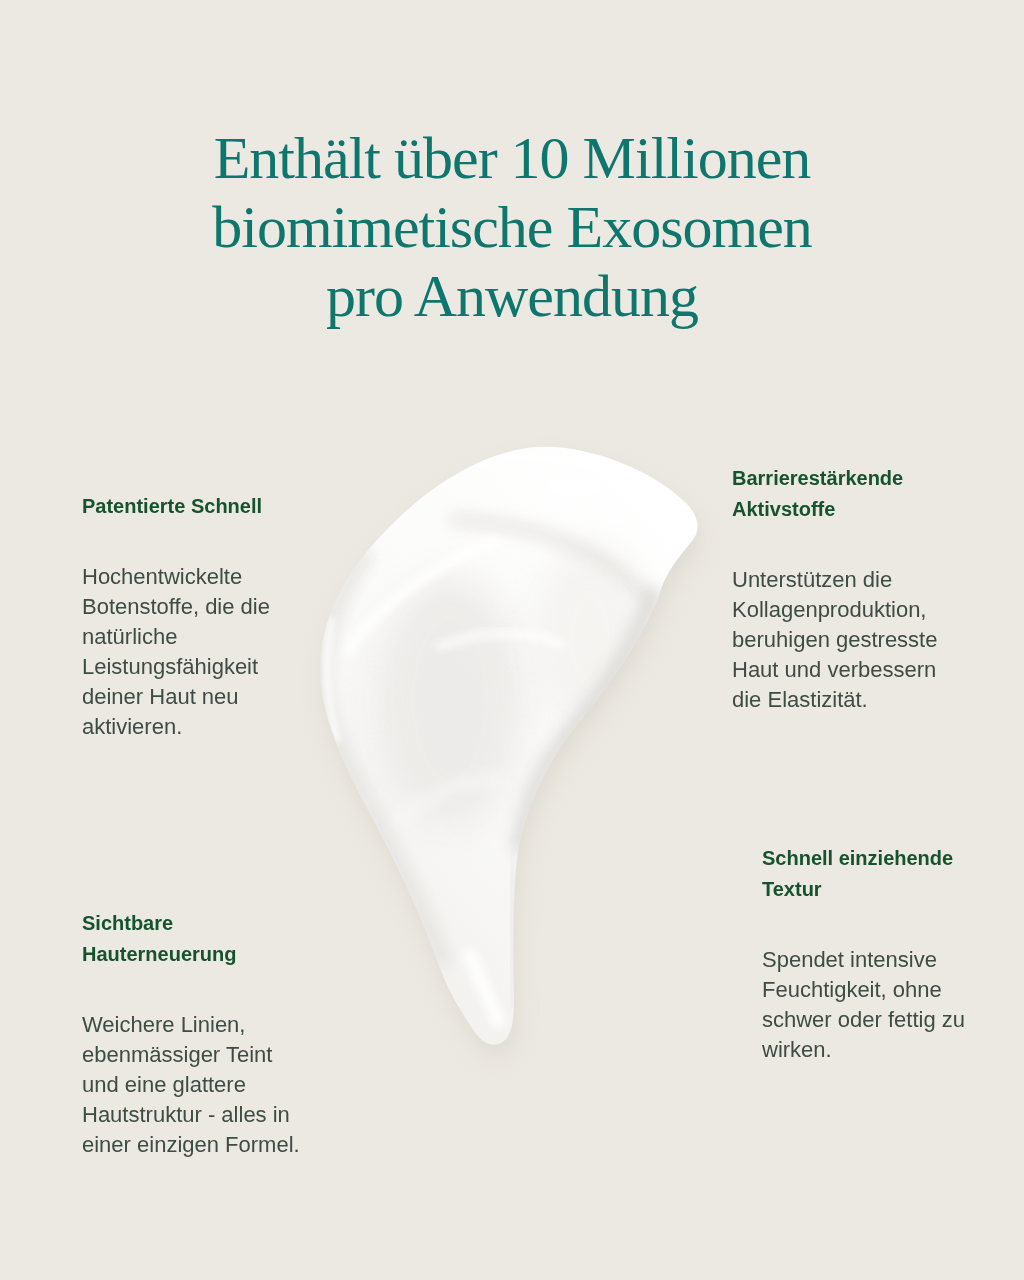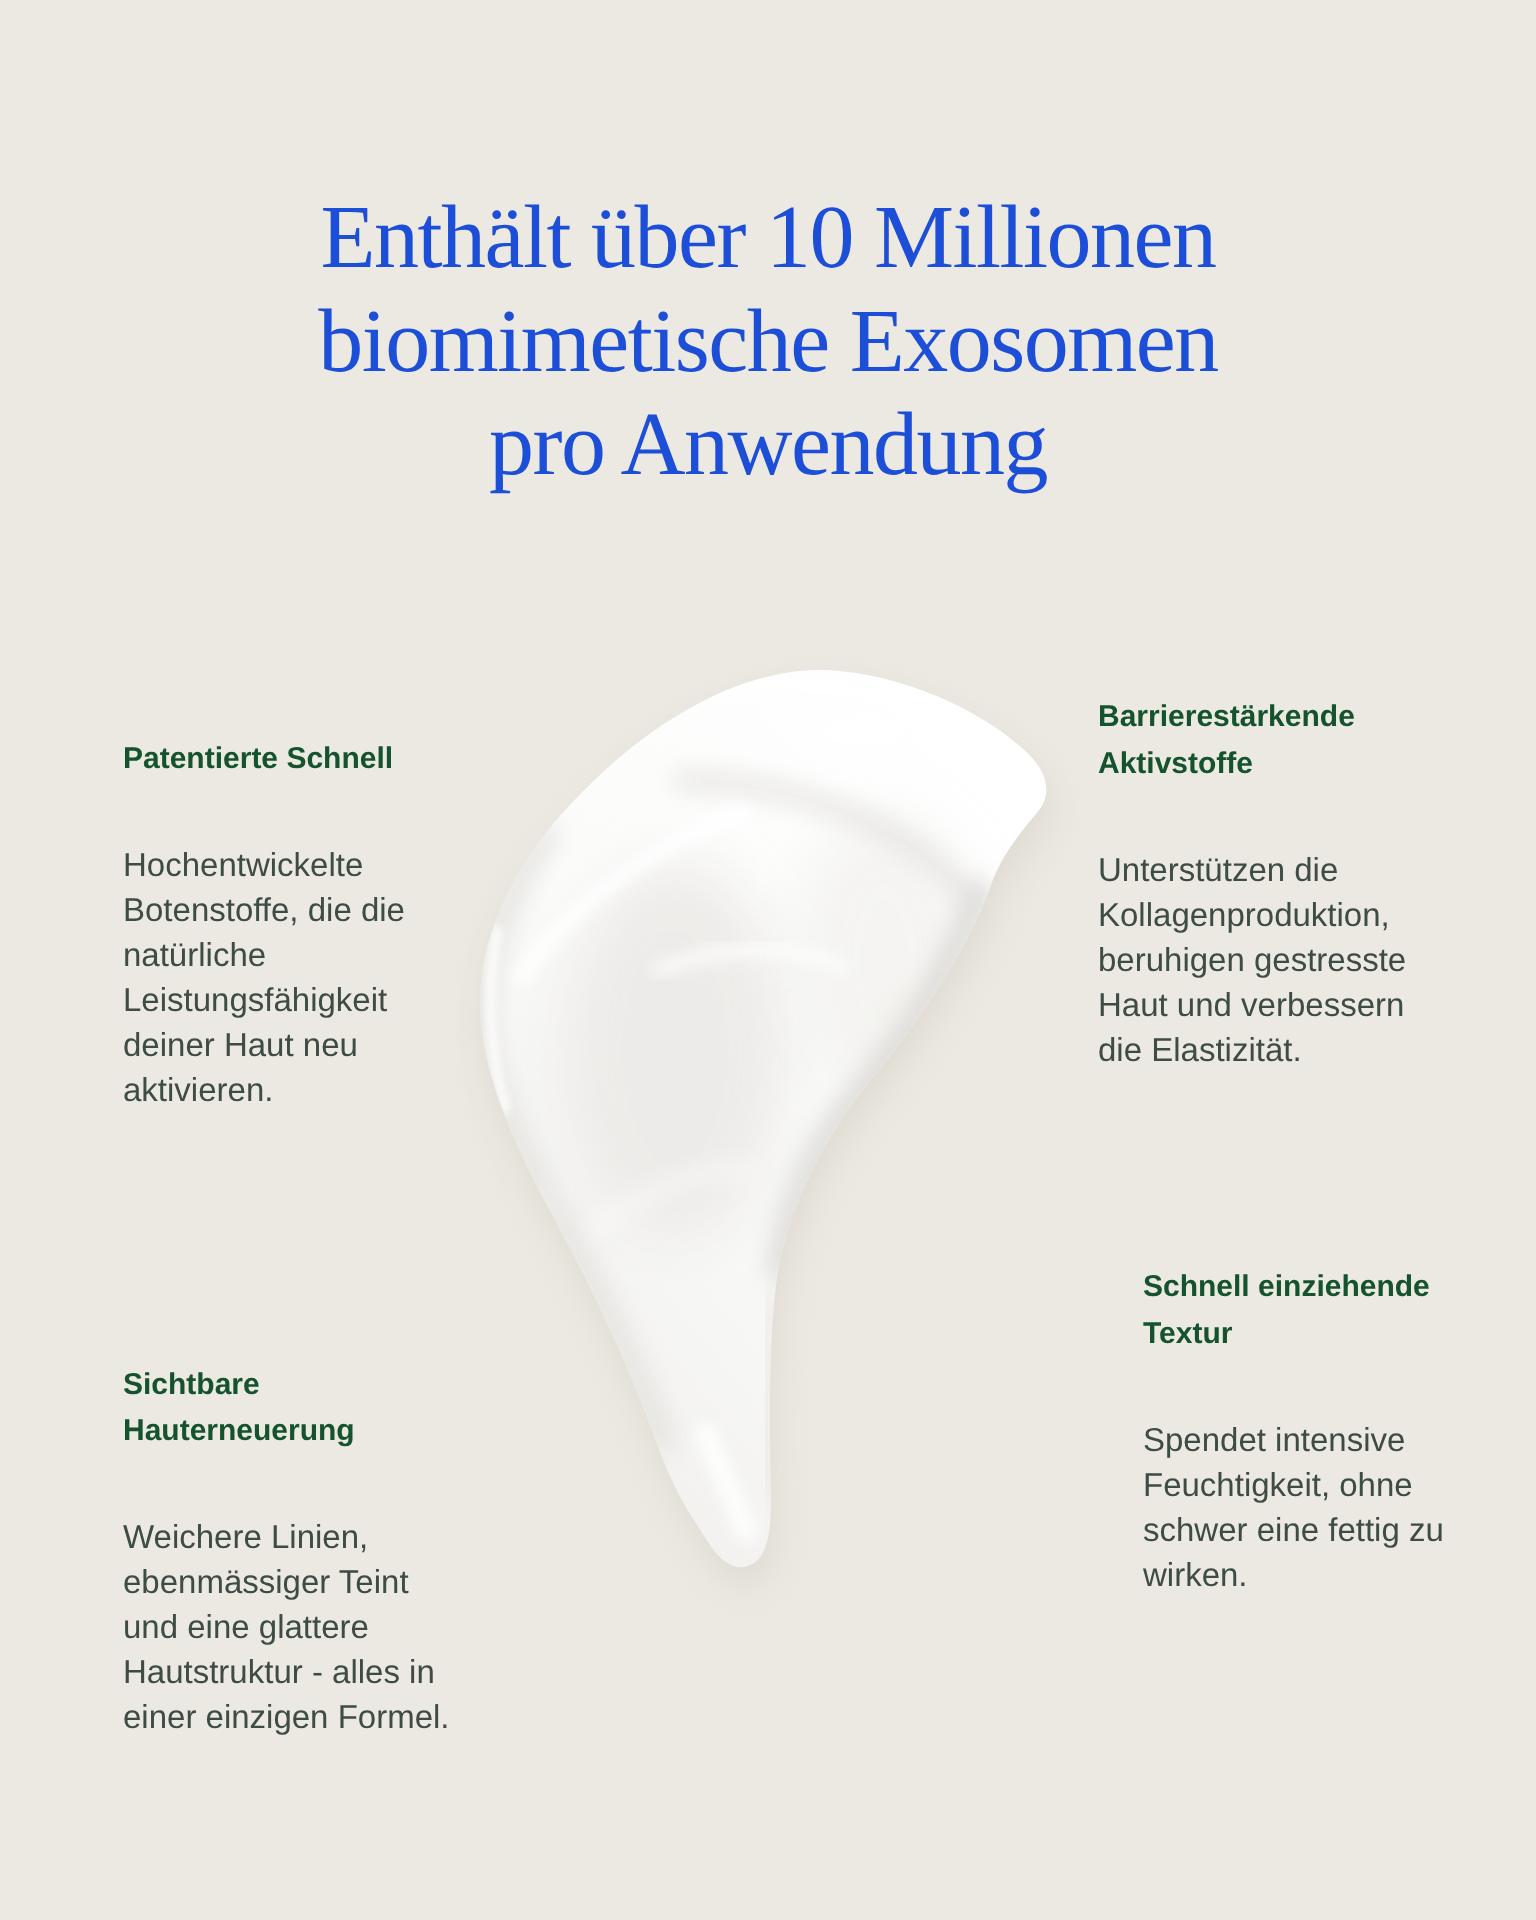--- a/index.html
+++ b/index.html
@@ -20,21 +20,21 @@
     position: absolute;
     top: 84px;
     left: 0;
     width: 1024px;
     text-align: center;
     font-family: "Liberation Serif", serif;
     font-weight: 400;
     font-size: 60px;
     line-height: 69px;
     letter-spacing: -1px;
-    color: #1d4ed8;
+    color: #0f766e;
     white-space: pre;
   }
   .feature {
     position: absolute;
     white-space: pre;
   }
   .feature-title {
     font-weight: 700;
     font-size: 20px;
     line-height: 31px;
@@ -187,17 +187,17 @@
 und eine glattere
 Hautstruktur - alles in
 einer einzigen Formel.</div>
   </div>
 
   <div class="feature br">
     <div class="feature-title">Schnell einziehende
 Textur</div>
     <div class="feature-body">Spendet intensive
 Feuchtigkeit, ohne
-schwer eine fettig zu
+schwer oder fettig zu
 wirken.</div>
   </div>
 
 </div>
 
 </body></html>

